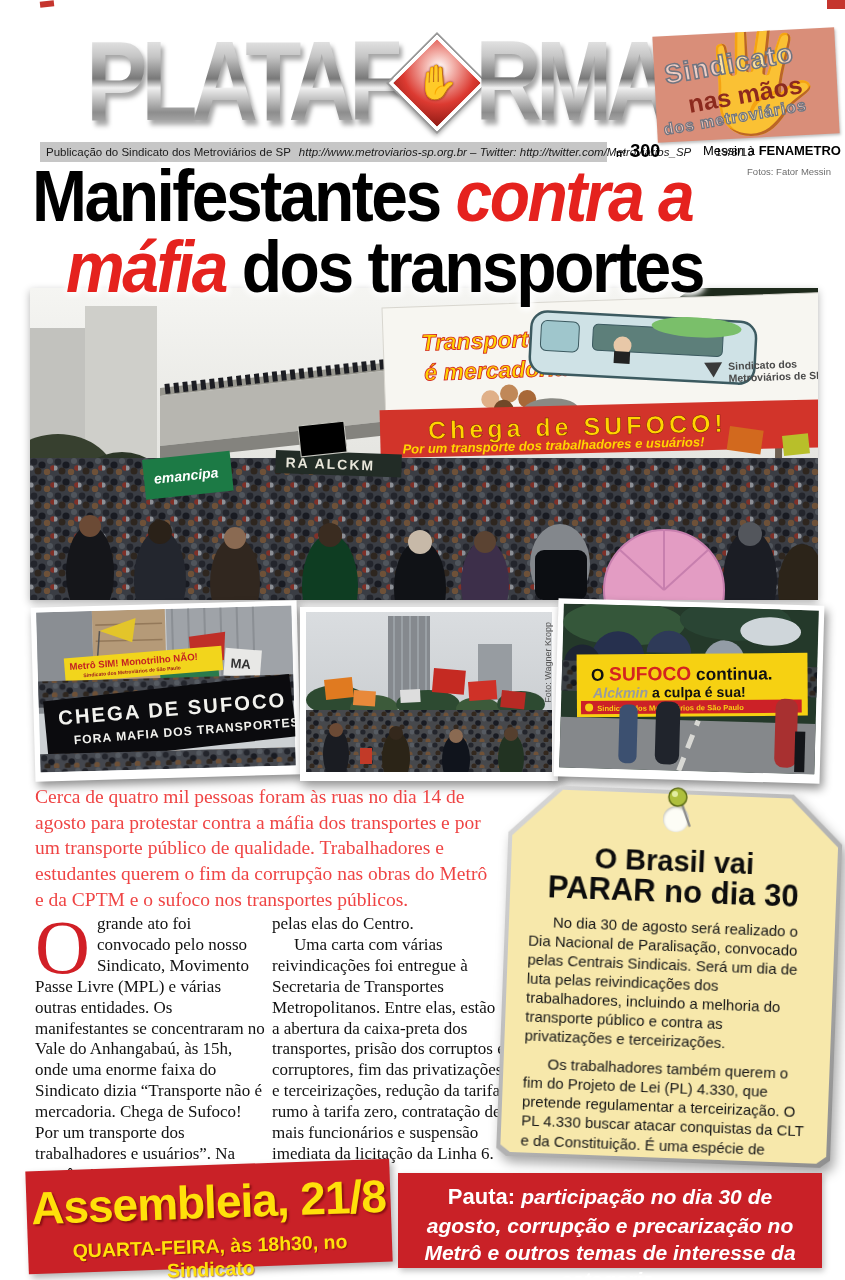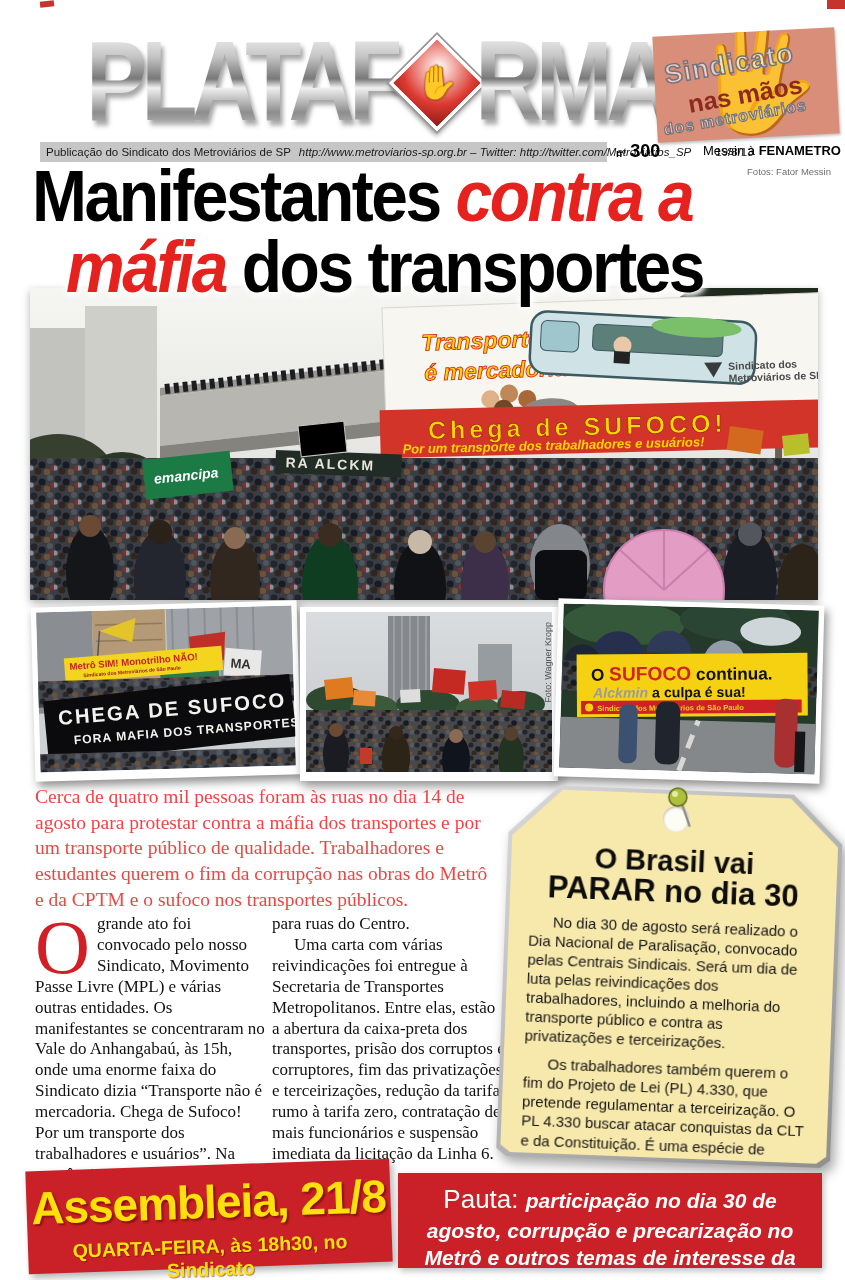--- a/index.html
+++ b/index.html
@@ -82,21 +82,21 @@
 
   
   .foot-left{position:absolute;left:27px;top:1165px;width:364px;height:103px;background:#c92127;transform:rotate(-2deg);
     box-shadow:3px 4px 7px rgba(0,0,0,.3);text-align:center;}
   .foot-left .big{font-size:46px;font-weight:800;color:#ffe00a;margin-top:10px;letter-spacing:-1px;
     text-shadow:2px 2px 2px rgba(90,0,0,.55);}
   .foot-left .sub{font-size:19.5px;font-weight:800;color:#ffe00a;margin-top:6px;text-shadow:1px 1px 1px rgba(90,0,0,.5);}
   .foot-right{position:absolute;left:398px;top:1173px;width:424px;height:95px;background:#c92127;
     box-shadow:2px 3px 6px rgba(0,0,0,.25);padding:10px 16px;box-sizing:border-box;text-align:center;}
   .foot-right .txt{color:#fff;font-size:21px;font-weight:700;font-style:italic;line-height:1.3;}
-  .foot-right .lbl{font-style:normal;font-weight:400;font-size:26px;}
+  .foot-right .lbl{font-style:normal;font-weight:700;font-size:22px;}
 
   svg text{font-family:"Liberation Sans",sans-serif;}
 </style>
 </head>
 <body>
 
 <div class="edge-mark" style="left:40px;top:1px;width:14px;height:6px;transform:rotate(-6deg);"></div>
 <div class="edge-mark" style="left:827px;top:0;width:18px;height:9px;"></div>
 
 <div class="masthead">
@@ -384,21 +384,21 @@
 </svg>
 </div>
 
 <div class="intro">Cerca de quatro mil pessoas foram às ruas no dia 14 de agosto para protestar contra a máfia dos transportes e por um transporte público de qualidade. Trabalhadores e estudantes querem o fim da corrupção nas obras do Metrô e da CPTM e o sufoco nos transportes públicos.</div>
 
 <div class="article-col col1">
   <span class="dropcap">O</span>
   <span>grande ato foi convocado pelo nosso Sindicato, Movimento Passe Livre (MPL) e várias outras entidades. Os manifestantes se concentraram no Vale do Anhangabaú, às 15h, onde uma enorme faixa do Sindicato dizia “Transporte não é mercadoria. Chega de Sufoco! Por um transporte dos trabalhadores e usuários”. Na sequência, a manifestação seguiu</span>
 </div>
 <div class="article-col col2">
-  <p>para ruas do Centro.</p>
+  <p>pelas elas do Centro.</p>
   <p>Uma carta com várias reivindicações foi entregue à Secretaria de Transportes Metropolitanos. Entre elas, estão a abertura da caixa-preta dos transportes, prisão dos corruptos e corruptores, fim das privatizações e terceirizações, redução da tarifa, rumo à tarifa zero, contratação de mais funcionários e suspensão imediata da licitação da Linha 6.</p>
 </div>
 
 <div class="tag-wrap">
   <div class="tag-frame"></div>
   <div class="tag-inner">
     <div class="tag-title">
       <div class="t1">O Brasil vai</div>
       <div class="t2">PARAR no dia 30</div>
     </div>

